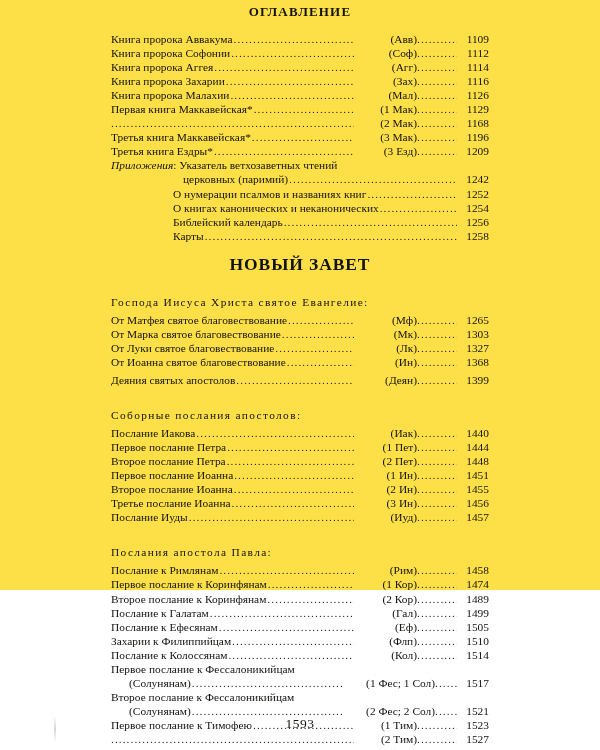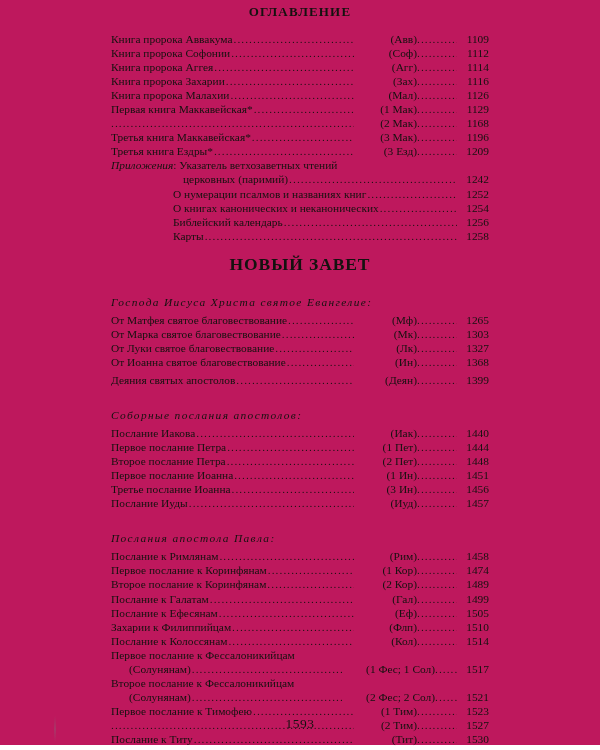--- a/index.html
+++ b/index.html
@@ -13,23 +13,23 @@
     height: 750px;
     position: relative;
     font-family: "Liberation Serif", "DejaVu Serif", serif;
     color: #14120f;
     overflow: hidden;
   }
 
   .page {
     position: relative;
     width: 600px;
-    height: 745px;
+    height: 590px;
     box-sizing: border-box;
-    background: #be185d;
+    background: #fde047;
   }
 
   
   .scan-artifact {
     position: absolute;
     left: 54px;
     top: 716px;
     width: 2px;
     height: 26px;
     background: linear-gradient(to bottom, rgba(120,120,125,0.00), rgba(120,120,125,0.30), rgba(120,120,125,0.00));
@@ -109,21 +109,20 @@
   .row.wide-abbr .lead2::before { content: "......"; }
 
   
   .sect {
     font-size: 11.4px;
     line-height: 14.05px;
     letter-spacing: 1.35px;
     margin-top: 21px;
     margin-bottom: 4px;
     white-space: nowrap;
-    font-style: italic;
   }
 
   .appendix-head {
     font-size: 11.4px;
     line-height: 14.05px;
     white-space: nowrap;
   }
   .appendix-head i { }
 
   .indent-1 { padding-left: 62px; }
@@ -321,20 +320,27 @@
           <span class="pg">1448</span>
         </div>
         <div class="row">
           <span class="t">Первое послание Иоанна</span>
           <span class="lead"></span>
           <span class="abbr">(1 Ин)</span>
           <span class="lead2"></span>
           <span class="pg">1451</span>
         </div>
         <div class="row">
+          <span class="t">Второе послание Иоанна</span>
+          <span class="lead"></span>
+          <span class="abbr">(2 Ин)</span>
+          <span class="lead2"></span>
+          <span class="pg">1455</span>
+        </div>
+        <div class="row">
           <span class="t">Третье послание Иоанна</span>
           <span class="lead"></span>
           <span class="abbr">(3 Ин)</span>
           <span class="lead2"></span>
           <span class="pg">1456</span>
         </div>
         <div class="row">
           <span class="t">Послание Иуды</span>
           <span class="lead"></span>
           <span class="abbr">(Иуд)</span>

